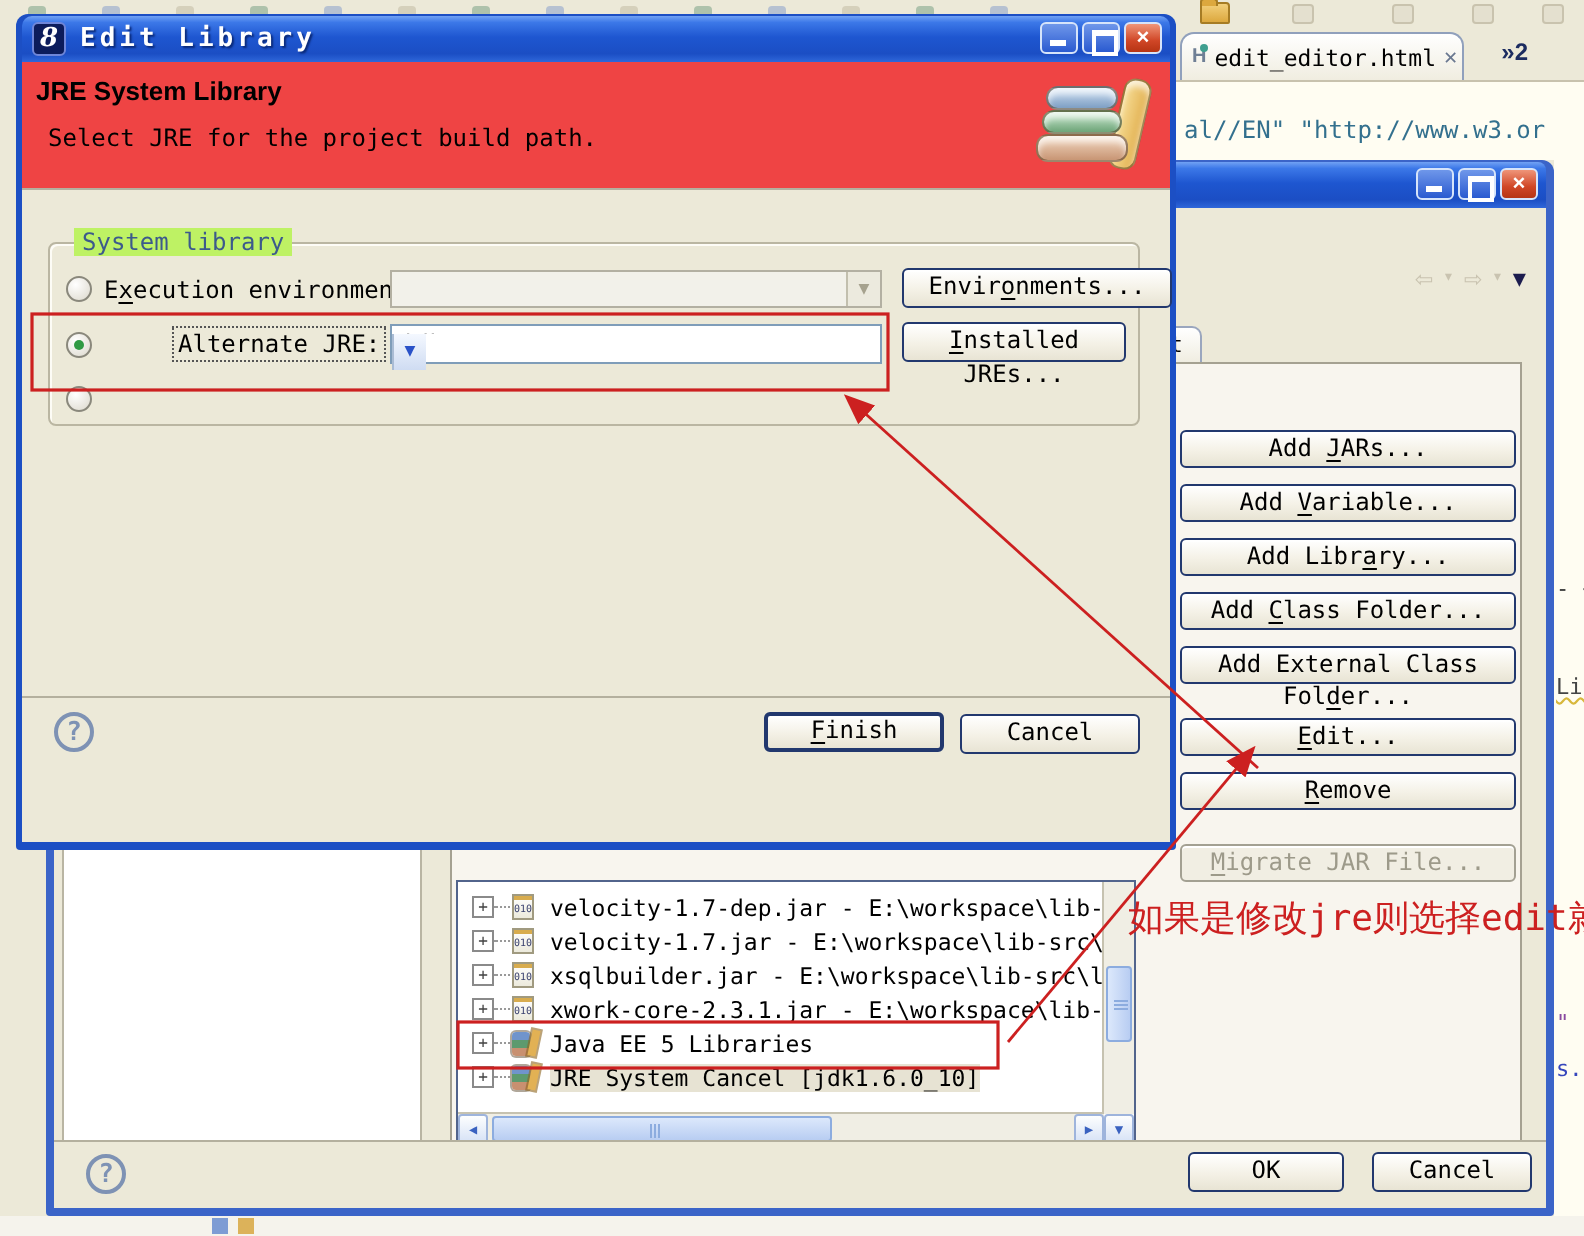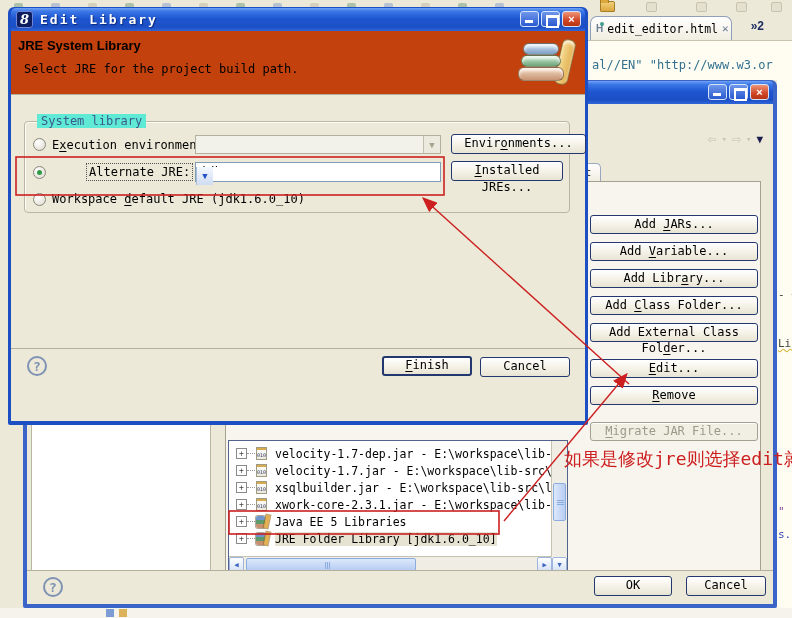--- a/index.html
+++ b/index.html
@@ -53,32 +53,32 @@
           text-align:center; font-size:12px; line-height:17px; height:20px; cursor:pointer; box-shadow:inset 0 1px 0 #fff; }
   .xbtn u, .rlbl u, .glbl u { text-underline-offset:2px; }
   .xbtn.disabled { color:#9d9a8a; border-color:#a3a092; background:#f1eee3; cursor:default; }
   .helpc { width:20px; height:20px; border:2px solid #7e92b4; border-radius:50%; color:#7e92b4; text-align:center; font:bold 13px/17px "DejaVu Sans Mono",monospace; }
 
   
   .dlg-top { left:8px; top:7px; width:580px; height:418px; background:#1c4fc4; border-radius:6px 6px 2px 2px; padding:1px 3px 4px 3px; z-index:20; }
   .dlg-top .inner { position:relative; width:574px; height:390px; background:#ece9d8; }
   .appico { position:absolute; left:5px; top:3px; width:17px; height:17px; background:#0c1c5c; border:1px solid #6f86d8; border-radius:3px; color:#fff; text-align:center; font:italic bold 13px/16px "DejaVu Serif",serif; }
   .dlg-title { position:absolute; left:29px; top:3px; color:#fff; font:bold 13px/18px "DejaVu Sans Mono",monospace; letter-spacing:2px; text-shadow:1px 1px 1px #0a2a7a; }
-  .hdr { position:relative; height:64px; background:#c2410c; border-bottom:1px solid #b4b09e; }
+  .hdr { position:relative; height:64px; background:#ef4444; border-bottom:1px solid #b4b09e; }
   .hdr h1 { position:absolute; left:7px; top:7px; font:bold 13px "Liberation Sans",sans-serif; }
   .hdr .sub { position:absolute; left:13px; top:31px; font-size:12px; }
   .books { position:absolute; right:9px; top:7px; width:60px; height:50px; }
   .bk { position:absolute; border-radius:6px; border:1px solid rgba(90,70,40,.55); box-shadow:inset 0 3px 3px rgba(255,255,255,.7); }
   .bk1 { left:7px; top:5px; width:36px; height:12px; background:linear-gradient(#cfe0f2,#7e9fc4); }
   .bk2 { left:5px; top:17px; width:40px; height:12px; background:linear-gradient(#cdebd2,#6da478); }
   .bk3 { left:2px; top:29px; width:46px; height:14px; background:linear-gradient(#f2d9c2,#c89574); }
   .bkL { left:42px; top:1px; width:14px; height:46px; background:linear-gradient(90deg,#f6dc94,#e2b050); transform:rotate(13deg); }
   .dbody { position:relative; height:289px; background:#ece9d8; }
   .grp { position:absolute; left:13px; top:26px; width:546px; height:92px; border:1px solid #bab6a2; border-radius:4px; box-shadow:inset 1px 1px 0 #fdfcf6; }
-  .glbl { position:absolute; left:12px; top:-8px; background:#5eead4; padding:0 4px; color:#3c5a8c; }
+  .glbl { position:absolute; left:12px; top:-8px; background:#bef264; padding:0 4px; color:#3c5a8c; }
   .radio { position:absolute; width:13px; height:13px; border:1px solid #8a887c; border-radius:50%; background:radial-gradient(circle at 35% 30%,#ffffff,#dcd8cc); }
   .radio.sel::after { content:""; position:absolute; left:3px; top:3px; width:5px; height:5px; border-radius:50%; background:#2f9a44; }
   .rlbl { position:absolute; font-size:12px; white-space:nowrap; }
   .focusbox { outline:1px dotted #555; padding:1px 2px;margin-left:37px; }
   .combo { position:absolute; height:20px; border:1px solid #7f9db9; background:#fff; display:flex; }
   .combo .cval { flex:1; padding:2px 4px; font-size:12px; overflow:hidden; white-space:nowrap; }
   .combo .carr { width:17px; border-left:1px solid #aabcd4; background:linear-gradient(#f4f8ff,#cfdcf2); color:#2a52c8; text-align:center; font-size:9px; line-height:18px; }
   .combo.disabled { background:#f2f1ea; border-color:#b3b0a2; }
   .combo.disabled .carr { background:#eceade; border-left-color:#c2bfae; color:#a6a28e; }
   .btm { position:absolute; left:0; bottom:0; width:100%; height:36px; background:#ece9d8; border-top:1px solid #b4b09e; }
@@ -223,21 +223,21 @@
           <div class="trow">
             <span class="exp">+</span>
             <span class="dots"></span>
             <span class="ticon lib"></span>
             <span class="tlabel">Java EE 5 Libraries</span>
           </div>
           <div class="trow selrow">
             <span class="exp">+</span>
             <span class="dots"></span>
             <span class="ticon lib"></span>
-            <span class="tlabel">JRE Folder Library [jdk1.6.0_10]</span>
+            <span class="tlabel">JRE System Cancel [jdk1.6.0_10]</span>
           </div>
         </div>
       <div class="vscroll">
         <div class="vthumb">
             <span class="grip"></span>
           </div>
       </div>
       <div class="sbtn vdown">▼</div>
       <div class="hscroll">
         <div class="sbtn hleft">◀</div>
@@ -291,21 +291,20 @@
 
         <div class="radio sel" style="left:8px; top:44px;"></div>
         <span class="rlbl focusbox" style="left:25px; top:42px;">Alternate JRE:</span>
         <div class="combo" style="left:170px; top:40px; width:246px;flex-direction:column;">
           <span class="cval">jdk1.6.0_10</span>
           <span class="carr">▼</span>
         </div>
         <div class="xbtn" style="position:absolute; left:426px; top:39px; width:112px;"><u>I</u>nstalled JREs...</div>
 
         <div class="radio" style="left:8px; top:71px;"></div>
-        <span class="rlbl" style="left:27px; top:70px;">Workspace <u>d</u>efault JRE (jdk1.6.0_10)</span>
       </div>
 
       <div class="btm">
         <div class="helpc abs" style="left:16px; top:7px;">?</div>
         <div class="xbtn abs" style="left:371px; top:7px; width:90px; border-width:2px; line-height:15px;"><u>F</u>inish</div>
         <div class="xbtn abs" style="left:469px; top:8px; width:90px;">Cancel</div>
       </div>
     </div>
   </div>
 </div>

